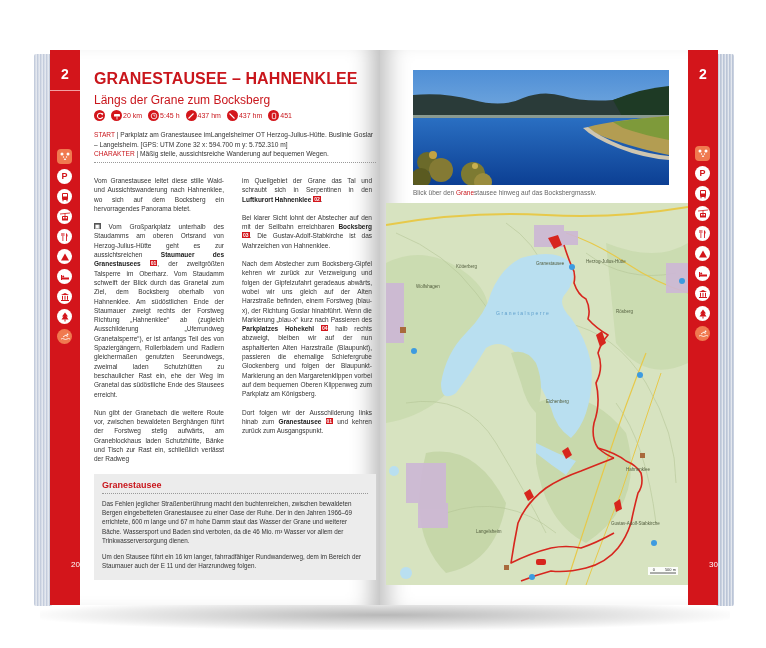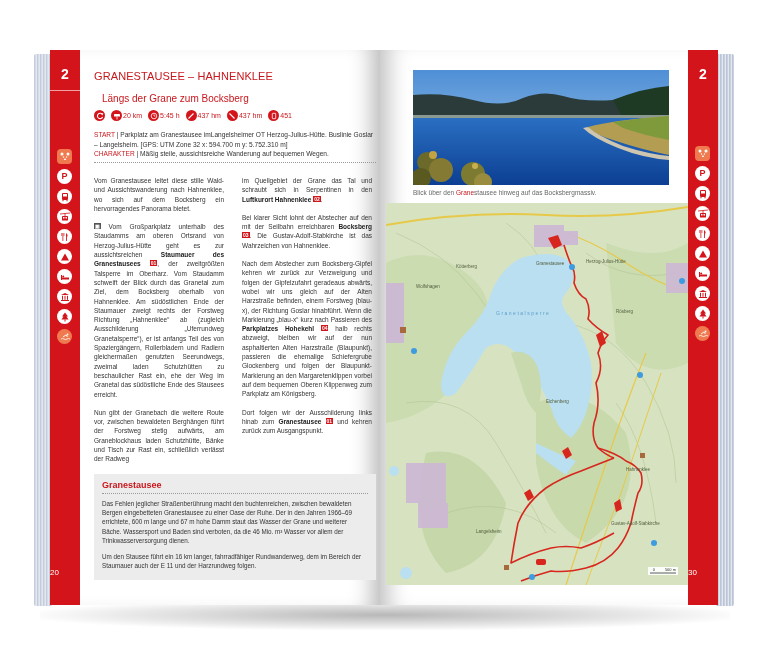--- a/index.html
+++ b/index.html
@@ -22,35 +22,35 @@
     box-shadow: inset -22px 0 22px -14px rgba(0,0,0,0.28); }
   .page-right { left: 346px; width: 338px;
     box-shadow: inset 22px 0 22px -14px rgba(0,0,0,0.25); }
 
   .redbar { position: absolute; top: 0; width: 30px; height: 555px; background: #d3151b; }
   .page-left .redbar { left: 0; }
   .page-right .redbar { right: 0; }
   .chapter-num { position: absolute; top: 16px; width: 30px; text-align: center;
     color: #fff; font-size: 14px; font-weight: bold; }
   .chapter-line { position: absolute; top: 40px; left: 0; width: 30px; height: 1px; background: #f2a0a2; }
-  .page-num { position: absolute; bottom: 28px; width: 30px; text-align: left; color: #fff; font-size: 8px; }
+  .page-num { position: absolute; bottom: 36px; width: 30px; text-align: right; color: #fff; font-size: 8px; }
 
   .icon-col { position: absolute; top: 99px; left: 7px; width: 16px; }
   .page-right .icon-col { top: 96px; }
   .ic { width: 15px; height: 15px; border-radius: 50%; background: #fff; color: #d3151b;
     margin-bottom: 5px; display: flex; align-items: center; justify-content: center;
     font-size: 9px; font-weight: bold; line-height: 1; }
   .ic svg { width: 10px; height: 10px; }
   .ic.bear { background: #f07a50; border-radius: 4px; color: #fff; }
   .ic.swim { background: #f07a50; color: #fff; }
 
   
   .content-left { position: absolute; left: 44px; top: 0; width: 282px; }
-  .title { position: absolute; top: 20px; left: 0; font-size: 11px; font-weight: normal; color: #c9161c; letter-spacing: 0.1px; white-space: nowrap; }
-  .subtitle { position: absolute; top: 43px; left: 8px; font-size: 10px; color: #c9161c; text-align: center; }
+  .title { position: absolute; top: 20px; left: 0; font-size: 16px; font-weight: bold; color: #c9161c; letter-spacing: 0.1px; white-space: nowrap; }
+  .subtitle { position: absolute; top: 43px; left: 0; font-size: 12px; color: #c9161c; text-align: center; }
   .facts { position: absolute; top: 60px; left: 0; display: flex; align-items: center; gap: 6px; }
   .fact { display: flex; align-items: center; gap: 1px; font-size: 7px; color: #c9161c; }
   .fact-ic { width: 11px; height: 11px; border-radius: 50%; background: #d3151b; display: inline-flex; align-items: center; justify-content: center; }
   .fact-ic svg { width: 8px; height: 8px; }
   .info { position: absolute; top: 80px; left: 0; width: 282px; font-size: 6.6px; line-height: 9.6px; color: #333; }
   .info .k { color: #c9161c; }
   .divider { position: absolute; top: 112px; left: 0; width: 282px; border-top: 1px dotted #999; }
 
   .col { position: absolute; top: 126px; width: 130px; font-size: 6.5px; line-height: 9.3px; color: #333; text-align: justify; hyphens: manual; }
   .col1 { left: 0; }

